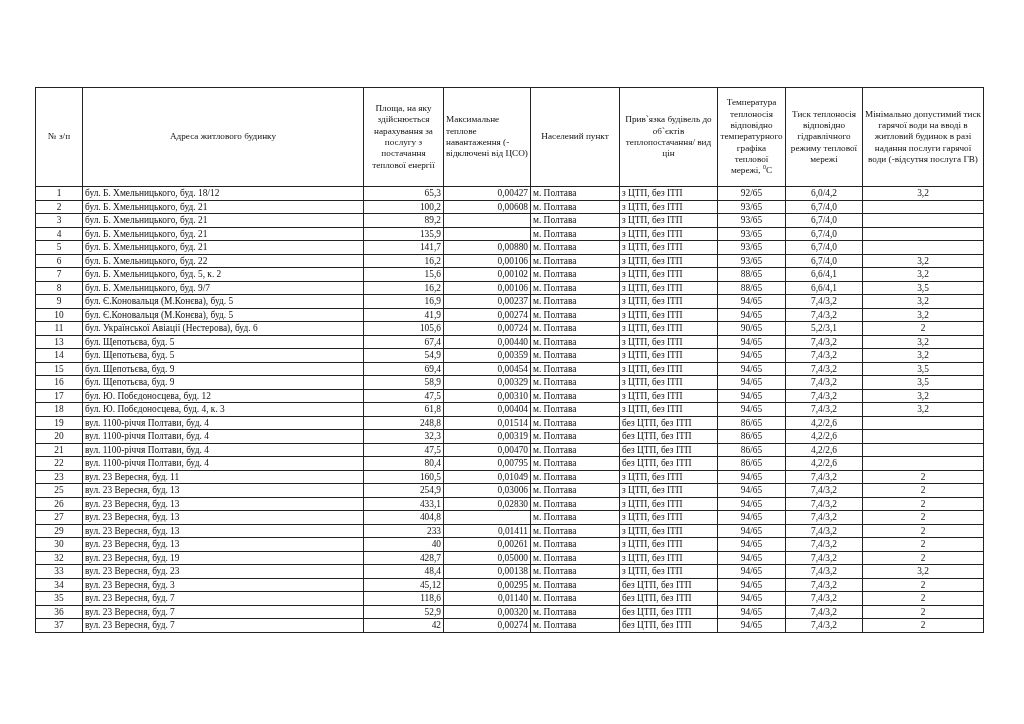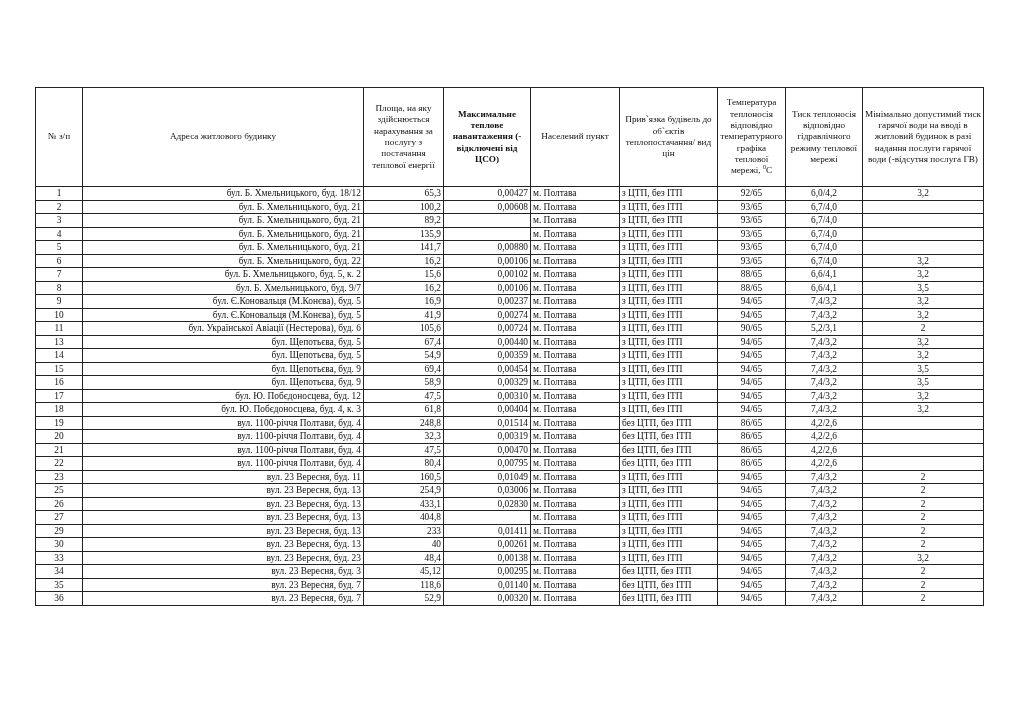--- a/index.html
+++ b/index.html
@@ -4,25 +4,25 @@
 <style>
   html, body { margin: 0; padding: 0; background: #ffffff; }
   body { width: 1024px; height: 724px; position: relative; overflow: hidden;
          font-family: "Liberation Serif", "DejaVu Serif", serif; color: #111; }
   .page { position: absolute; left: 35px; top: 87px; }
   table { border-collapse: collapse; table-layout: fixed; width: 948px; }
   th, td { border: 1px solid #222; padding: 0 2px; font-weight: normal; overflow: hidden; white-space: nowrap; }
   th { font-size: 9.2px; line-height: 11.3px; text-align: center; vertical-align: middle; white-space: normal; height: 98px; }
   td { font-size: 9.4px; height: 12.5px; line-height: 12.5px; }
   .c-num { text-align: center; }
-  .c-addr { text-align: right; }
+  .c-addr { text-align: left; }
   .c-area, .c-load { text-align: right; }
   .c-city, .c-link { text-align: left; }
   .c-temp, .c-press, .c-min { text-align: center; }
-  th.h-load { text-align: center; font-weight: bold; }
+  th.h-load { text-align: left; }
   sup { font-size: 6px; vertical-align: super; line-height: 0; }
   .outer { border: 1.5px solid #111; }
 </style>
 </head>
 <body>
 
 <div class="page">
   <table class="outer">
     <colgroup>
       <col style="width:47px">
@@ -370,20 +370,31 @@
     <td class="c-area">40</td>
     <td class="c-load">0,00261</td>
     <td class="c-city">м. Полтава</td>
     <td class="c-link">з ЦТП, без ІТП</td>
     <td class="c-temp">94/65</td>
     <td class="c-press">7,4/3,2</td>
     <td class="c-min">2</td>
   </tr>
 
 
+  <tr>
+    <td class="c-num">32</td>
+    <td class="c-addr">вул. 23 Вересня, буд. 19</td>
+    <td class="c-area">428,7</td>
+    <td class="c-load">0,05000</td>
+    <td class="c-city">м. Полтава</td>
+    <td class="c-link">з ЦТП, без ІТП</td>
+    <td class="c-temp">94/65</td>
+    <td class="c-press">7,4/3,2</td>
+    <td class="c-min">2</td>
+  </tr>
 
   <tr>
     <td class="c-num">33</td>
     <td class="c-addr">вул. 23 Вересня, буд. 23</td>
     <td class="c-area">48,4</td>
     <td class="c-load">0,00138</td>
     <td class="c-city">м. Полтава</td>
     <td class="c-link">з ЦТП, без ІТП</td>
     <td class="c-temp">94/65</td>
     <td class="c-press">7,4/3,2</td>
@@ -419,15 +430,26 @@
     <td class="c-addr">вул. 23 Вересня, буд. 7</td>
     <td class="c-area">52,9</td>
     <td class="c-load">0,00320</td>
     <td class="c-city">м. Полтава</td>
     <td class="c-link">без ЦТП, без ІТП</td>
     <td class="c-temp">94/65</td>
     <td class="c-press">7,4/3,2</td>
     <td class="c-min">2</td>
   </tr>
 
+  <tr>
+    <td class="c-num">37</td>
+    <td class="c-addr">вул. 23 Вересня, буд. 7</td>
+    <td class="c-area">42</td>
+    <td class="c-load">0,00274</td>
+    <td class="c-city">м. Полтава</td>
+    <td class="c-link">без ЦТП, без ІТП</td>
+    <td class="c-temp">94/65</td>
+    <td class="c-press">7,4/3,2</td>
+    <td class="c-min">2</td>
+  </tr>
 </tbody>
   </table>
 </div>
 
 </body></html>

